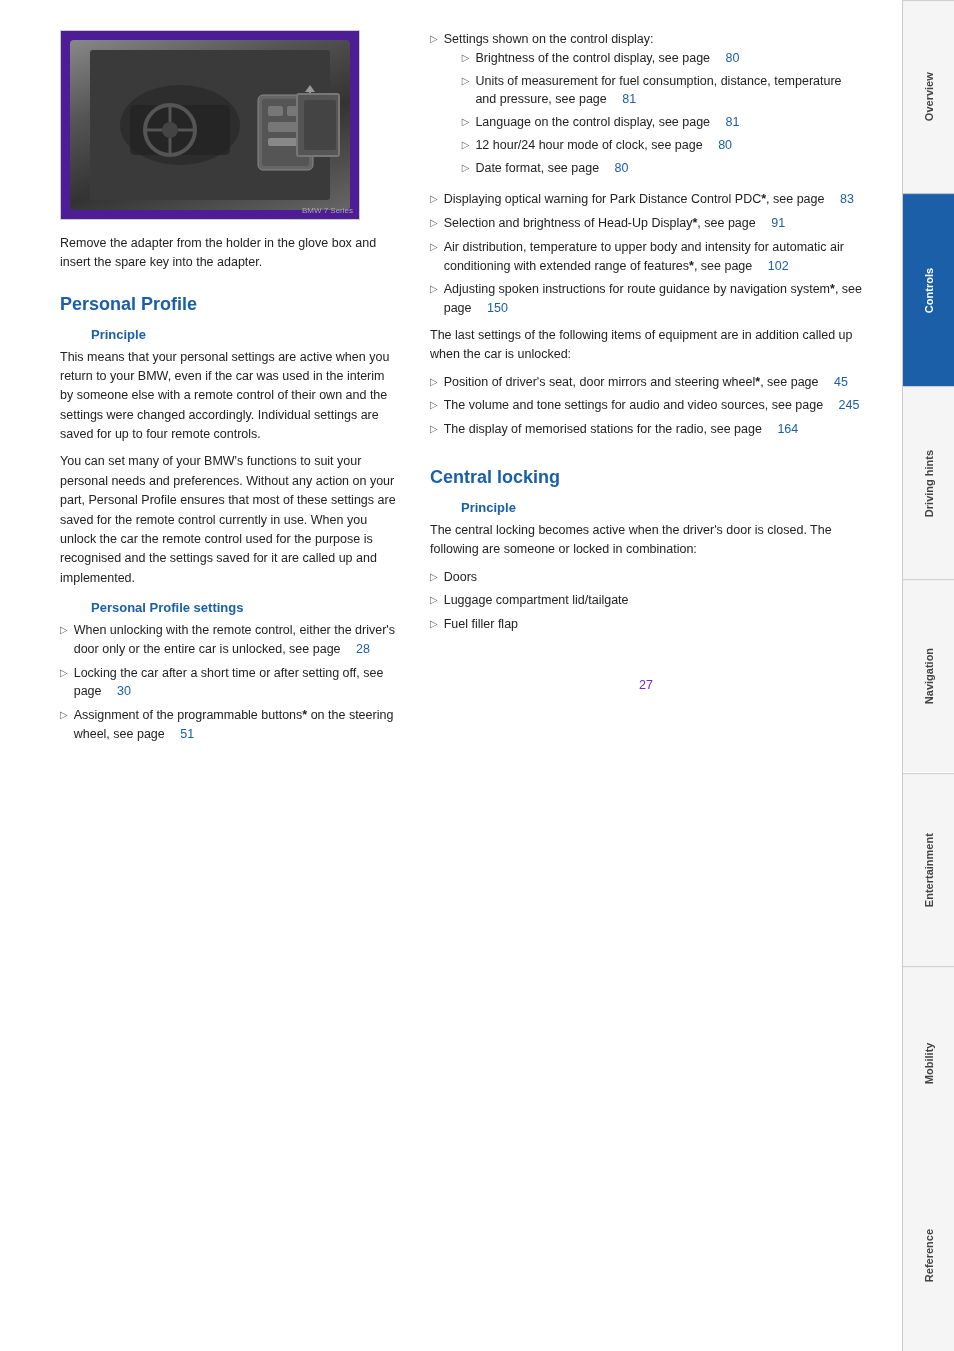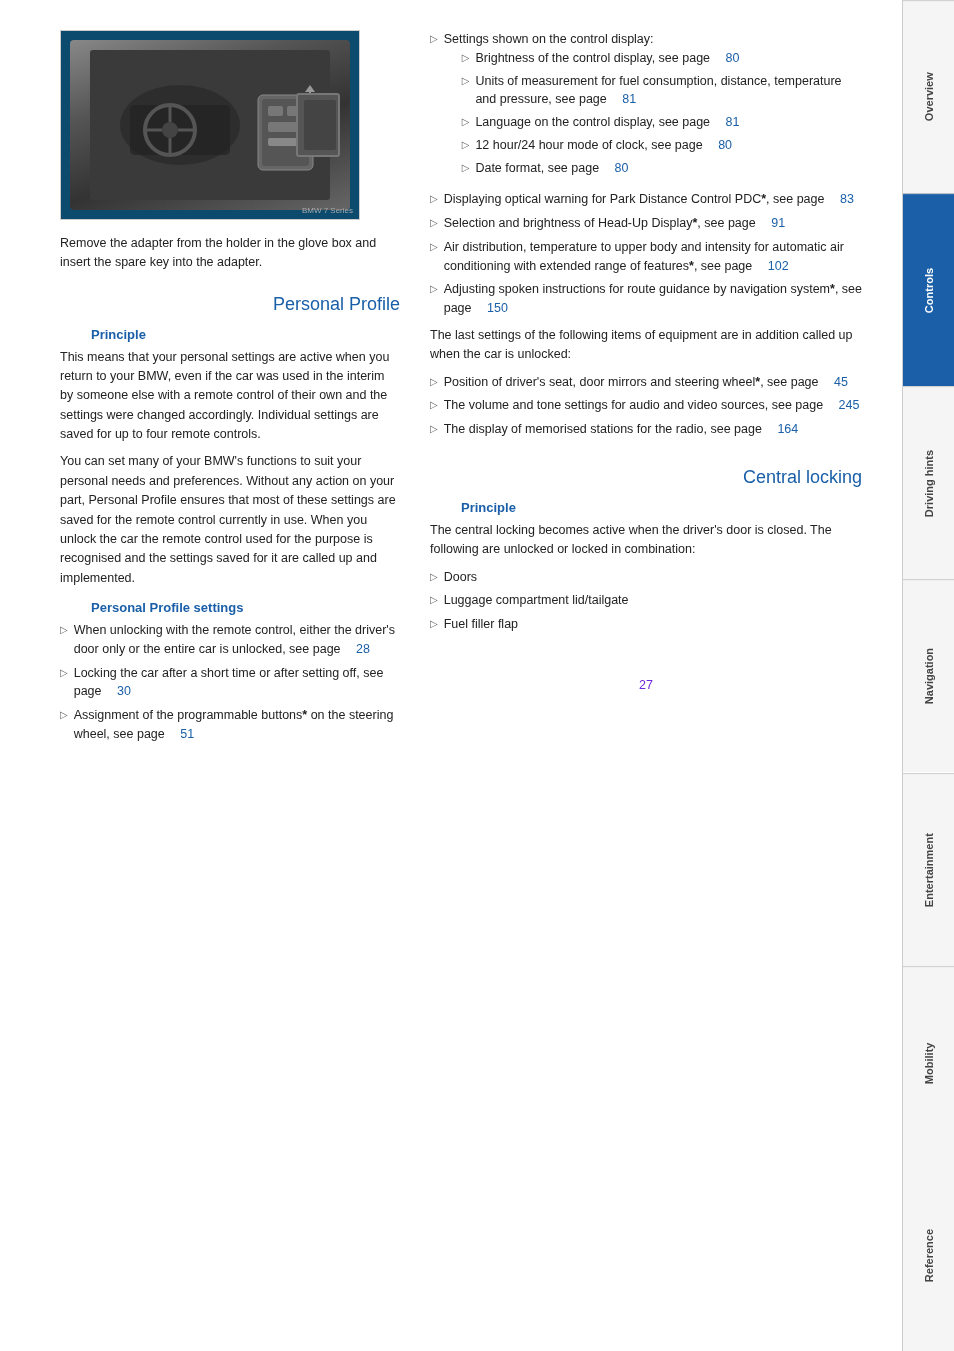--- a/index.html
+++ b/index.html
@@ -60,21 +60,21 @@
       width: 340px;
       flex-shrink: 0;
     }
     .right-column {
       flex: 1;
     }
     .car-image-box {
       width: 300px;
       height: 190px;
       border: 1px solid #ccc;
-      background: #0c4a6e;
+      background: #4c1d95;
       margin-bottom: 14px;
       position: relative;
       overflow: hidden;
       display: flex;
       align-items: center;
       justify-content: center;
     }
     .image-label {
       position: absolute;
       bottom: 4px;
@@ -83,25 +83,24 @@
       color: #aaa;
     }
     .adapter-text {
       font-size: 12.5px;
       line-height: 1.5;
       margin-bottom: 22px;
       color: #222;
     }
     .section-title {
       font-size: 18px;
-      font-weight: normal;
+      font-weight: bold;
       color: #1a5fa8;
       margin-bottom: 10px;
       margin-top: 4px;
-      text-align: right;
     }
     .sub-section-title {
       font-size: 13px;
       font-weight: bold;
       color: #1a5fa8;
       margin-bottom: 6px;
       margin-top: 12px;
       padding-left: 31px;
     }
     .body-text {
@@ -318,21 +317,21 @@
         <li>
           <span class="bullet-arrow">▷</span>
           <span>The display of memorised stations for the radio, see page <a class="link-blue" href="#">164</a></span>
         </li>
       </ul>
 
       <h2 class="section-title" style="margin-top: 28px;">Central locking</h2>
 
       <h3 class="sub-section-title">Principle</h3>
 
-      <p class="body-text">The central locking becomes active when the driver's door is closed. The following are unlocked or locked in combination:</p>
+      <p class="body-text">The central locking becomes active when the driver's door is closed. The following are someone or locked in combination:</p>
 
       <ul class="bullet-list">
         <li>
           <span class="bullet-arrow">▷</span>
           <span>Doors</span>
         </li>
         <li>
           <span class="bullet-arrow">▷</span>
           <span>Luggage compartment lid/tailgate</span>
         </li>

